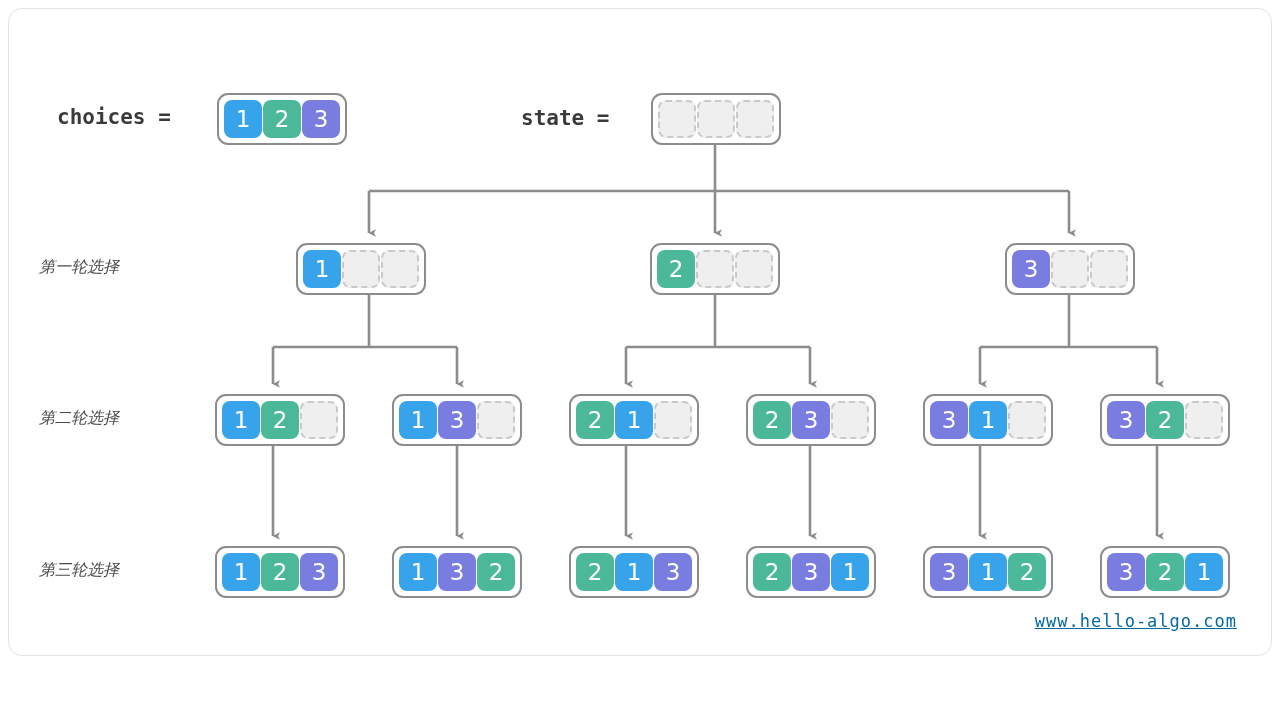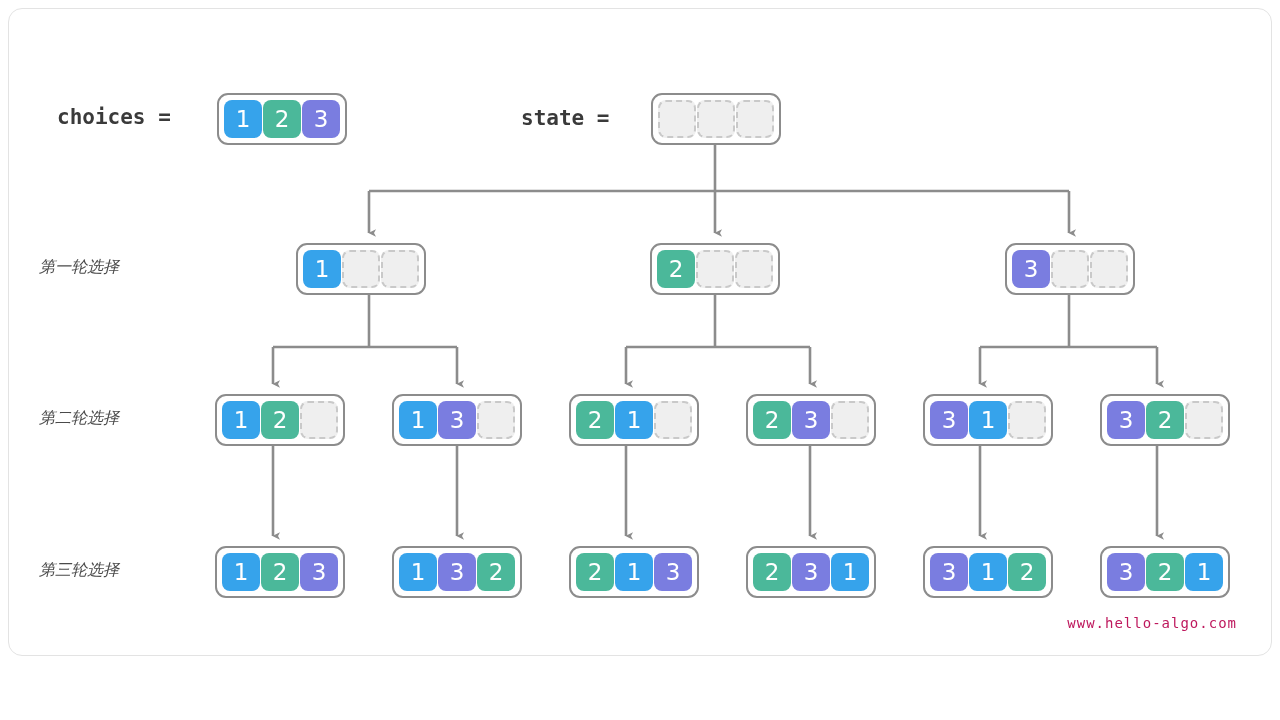--- a/index.html
+++ b/index.html
@@ -65,23 +65,24 @@
     font-size:16px;
     color:#4a4a4a;
     white-space:nowrap;
     font-family:"DejaVu Sans","Liberation Sans",sans-serif;
     font-style:italic;
   }
   .watermark{
     position:absolute;
     right:34px;bottom:24px;
     font-family:"DejaVu Sans Mono","Liberation Mono",monospace;
-    font-size:14px;
-    color:#be185d;
+    font-size:17px;
+    color:#0369a1;
     letter-spacing:1px;
+    text-decoration:underline;
   }
 </style>
 </head>
 <body>
 
 <div id="canvas">
 
   <svg id="svg-layer" viewBox="0 0 1264 704" xmlns="http://www.w3.org/2000/svg">
     <defs>
       <marker id="arrowhead" markerWidth="9" markerHeight="9" refX="4.2" refY="7.6" orient="auto" markerUnits="userSpaceOnUse">

